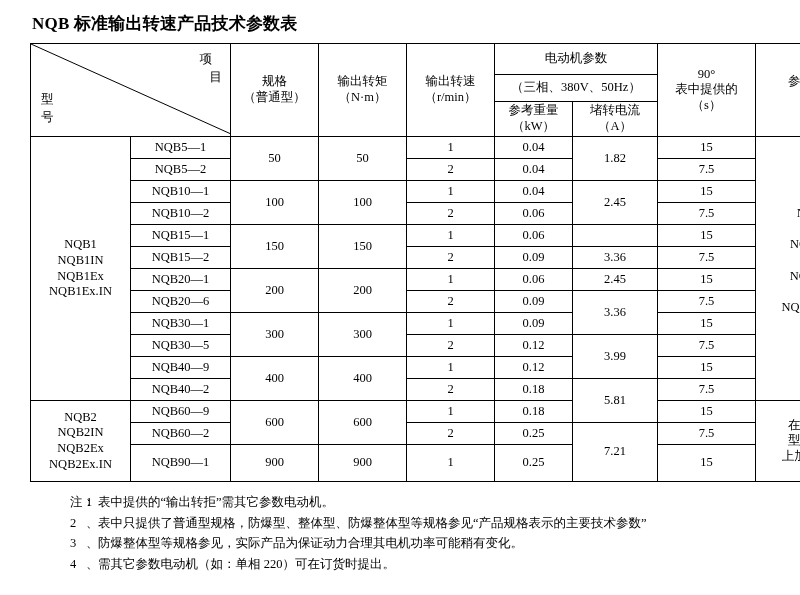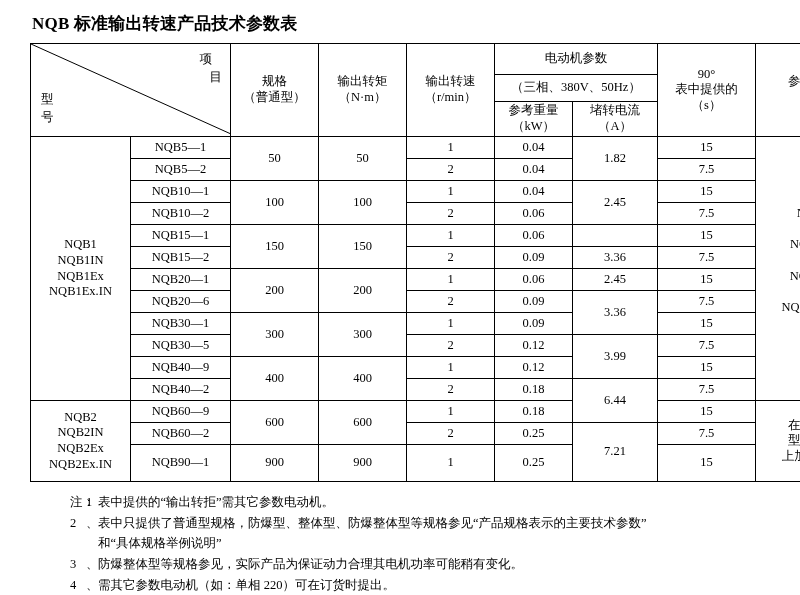--- a/index.html
+++ b/index.html
@@ -294,21 +294,21 @@
         <td rowspan="2">400</td>
         <td>1</td>
         <td>0.12</td>
         <td>15</td>
       </tr>
 
       <tr class="r-row">
         <td class="model-cell">NQB40—2</td>
         <td>2</td>
         <td>0.18</td>
-        <td rowspan="2">6.44</td>
+        <td rowspan="2">5.81</td>
         <td>7.5</td>
       </tr>
 
       <tr class="r-row">
         <td rowspan="3" class="grp-cell">
           <span>NQB2</span>
           <span>NQB2IN</span>
           <span>NQB2Ex</span>
           <span>NQB2Ex.IN</span>
         </td>
@@ -348,21 +348,20 @@
     <div class="note-row">
       <span class="note-num">注：</span>
       <span class="note-sep">1</span>
       <span class="note-text">表中提供的“输出转拒”需其它参数电动机。</span>
     </div>
     <div class="note-row">
       <span class="note-num">2</span>
       <span class="note-sep">、</span>
       <span class="note-text">表中只提供了普通型规格，防爆型、整体型、防爆整体型等规格参见“产品规格表示的主要技术参数”</span>
     </div>
-    <div class="note-cont">和“具体规格举例说明”</div>
     <div class="note-row">
       <span class="note-num">3</span>
       <span class="note-sep">、</span>
       <span class="note-text">防爆整体型等规格参见，实际产品为保证动力合理其电机功率可能稍有变化。</span>
     </div>
     <div class="note-row">
       <span class="note-num">4</span>
       <span class="note-sep">、</span>
       <span class="note-text">需其它参数电动机（如：单相 220）可在订货时提出。</span>
     </div>

